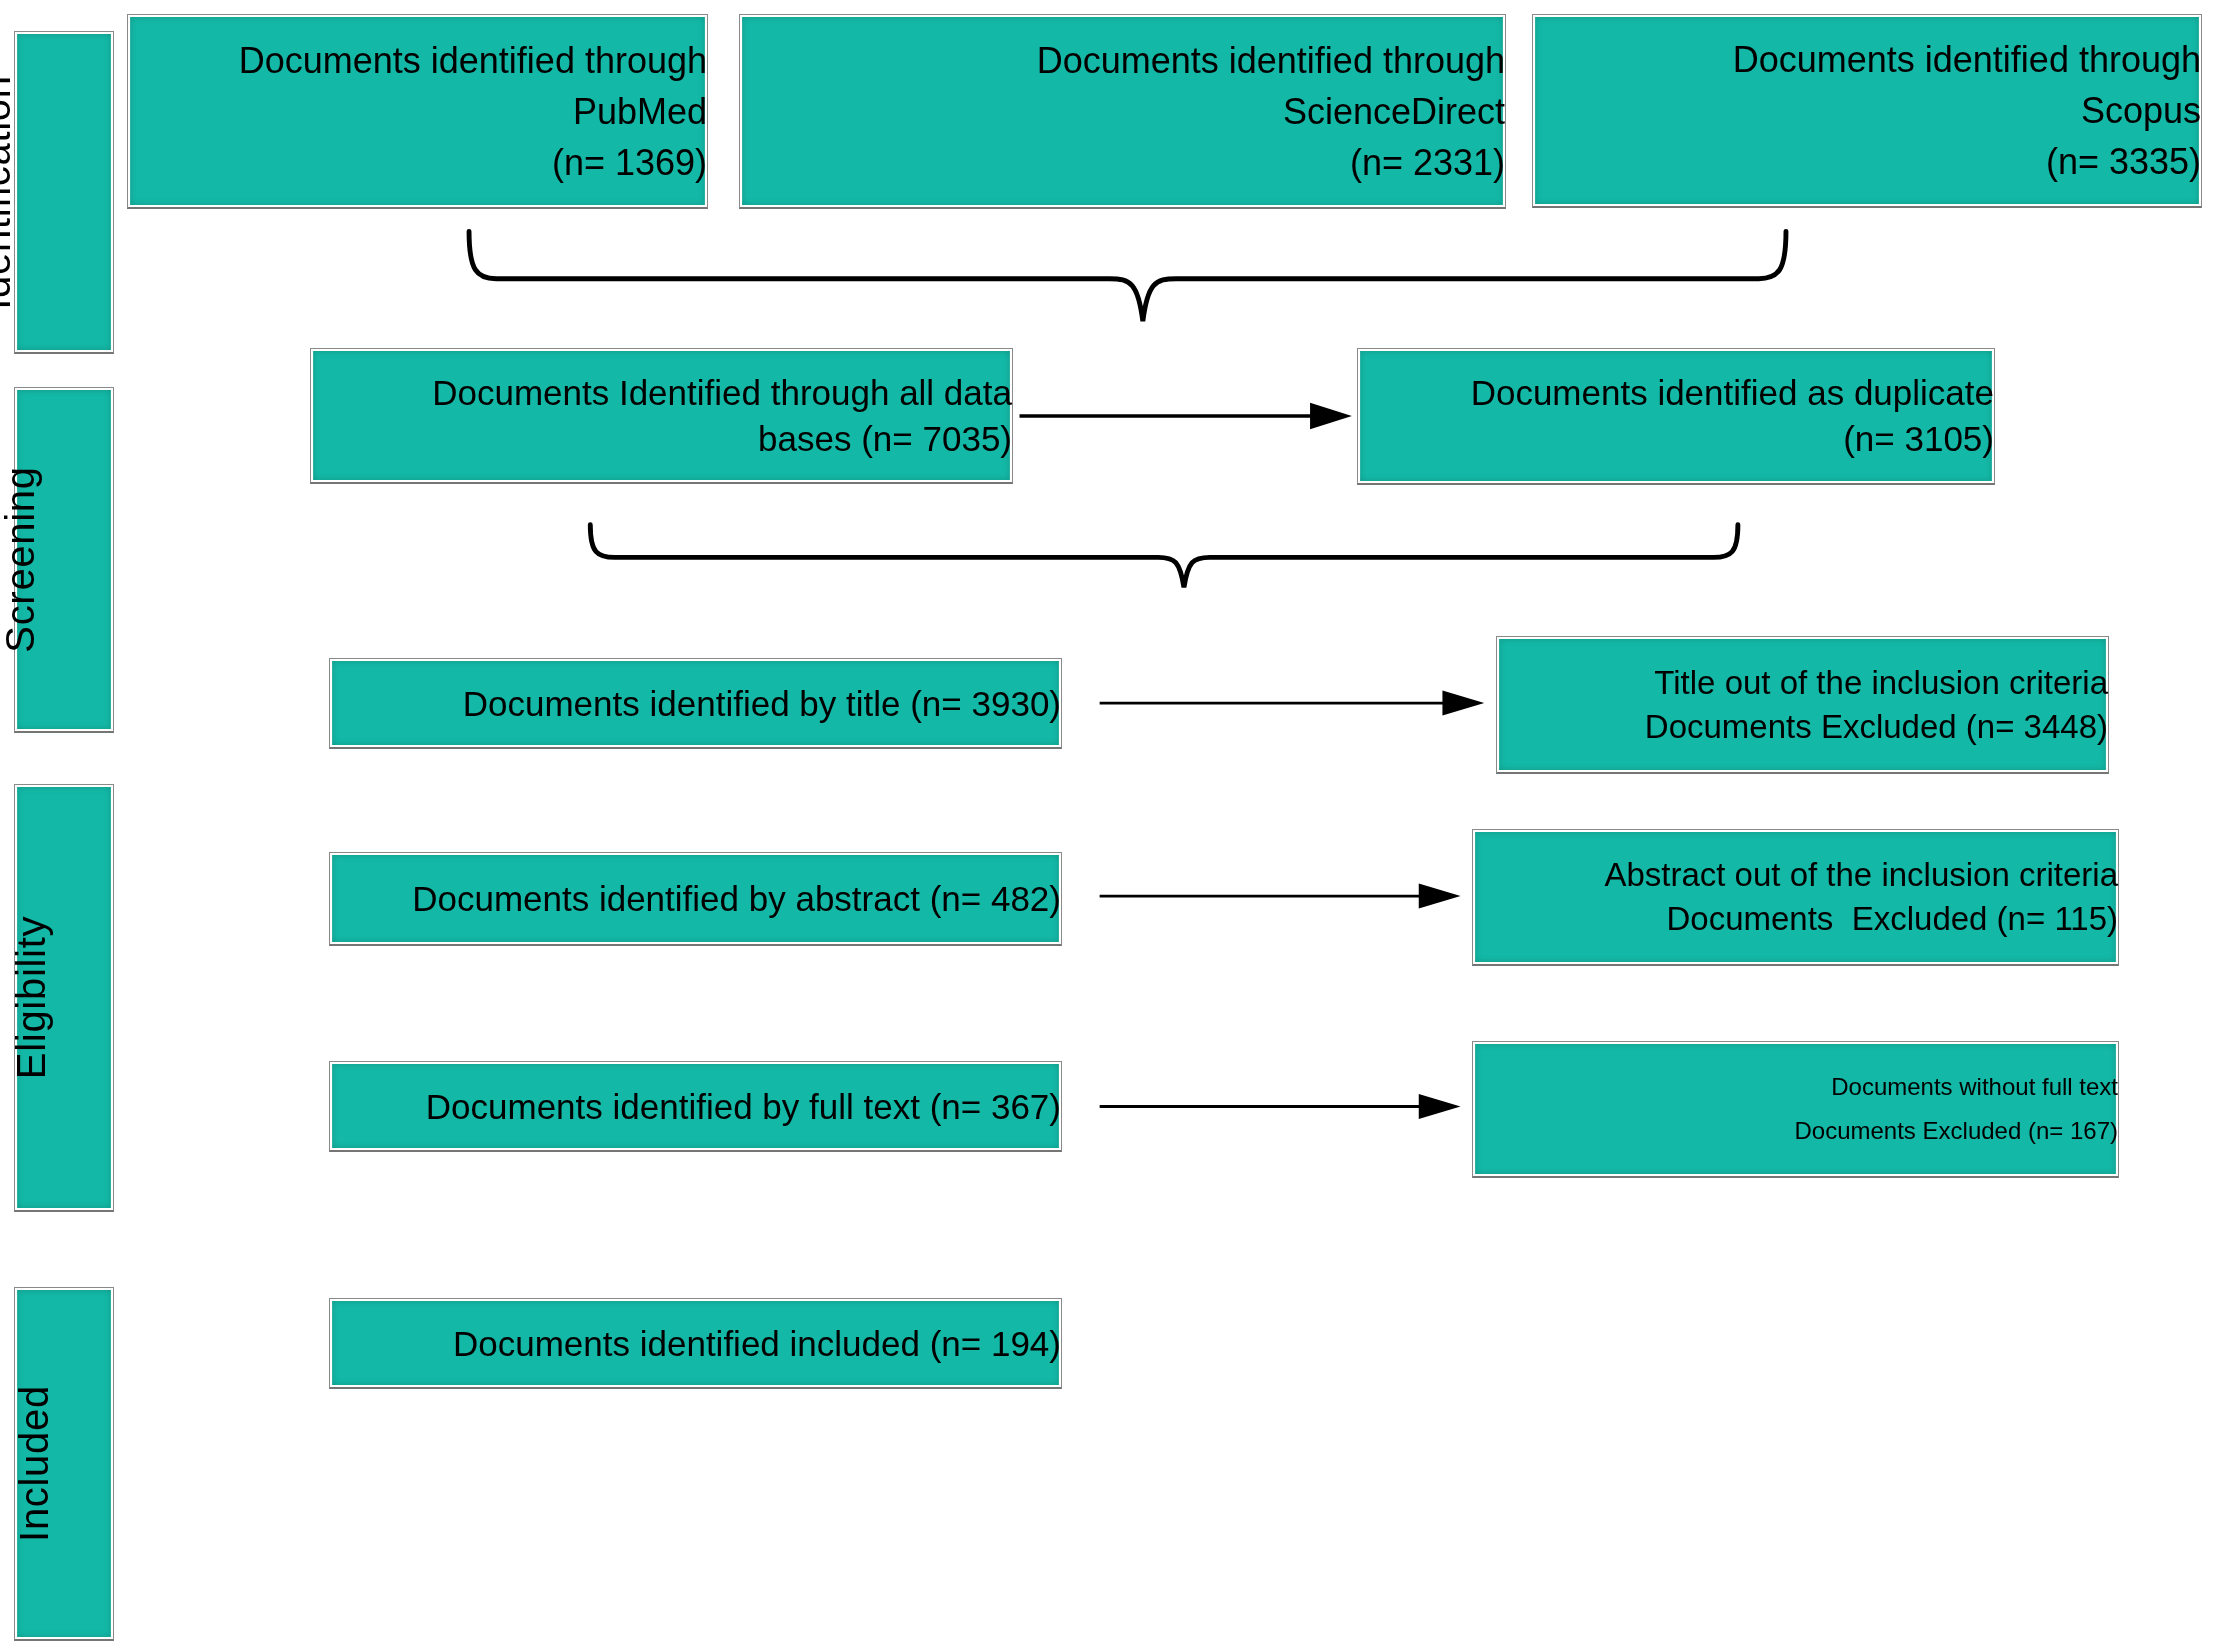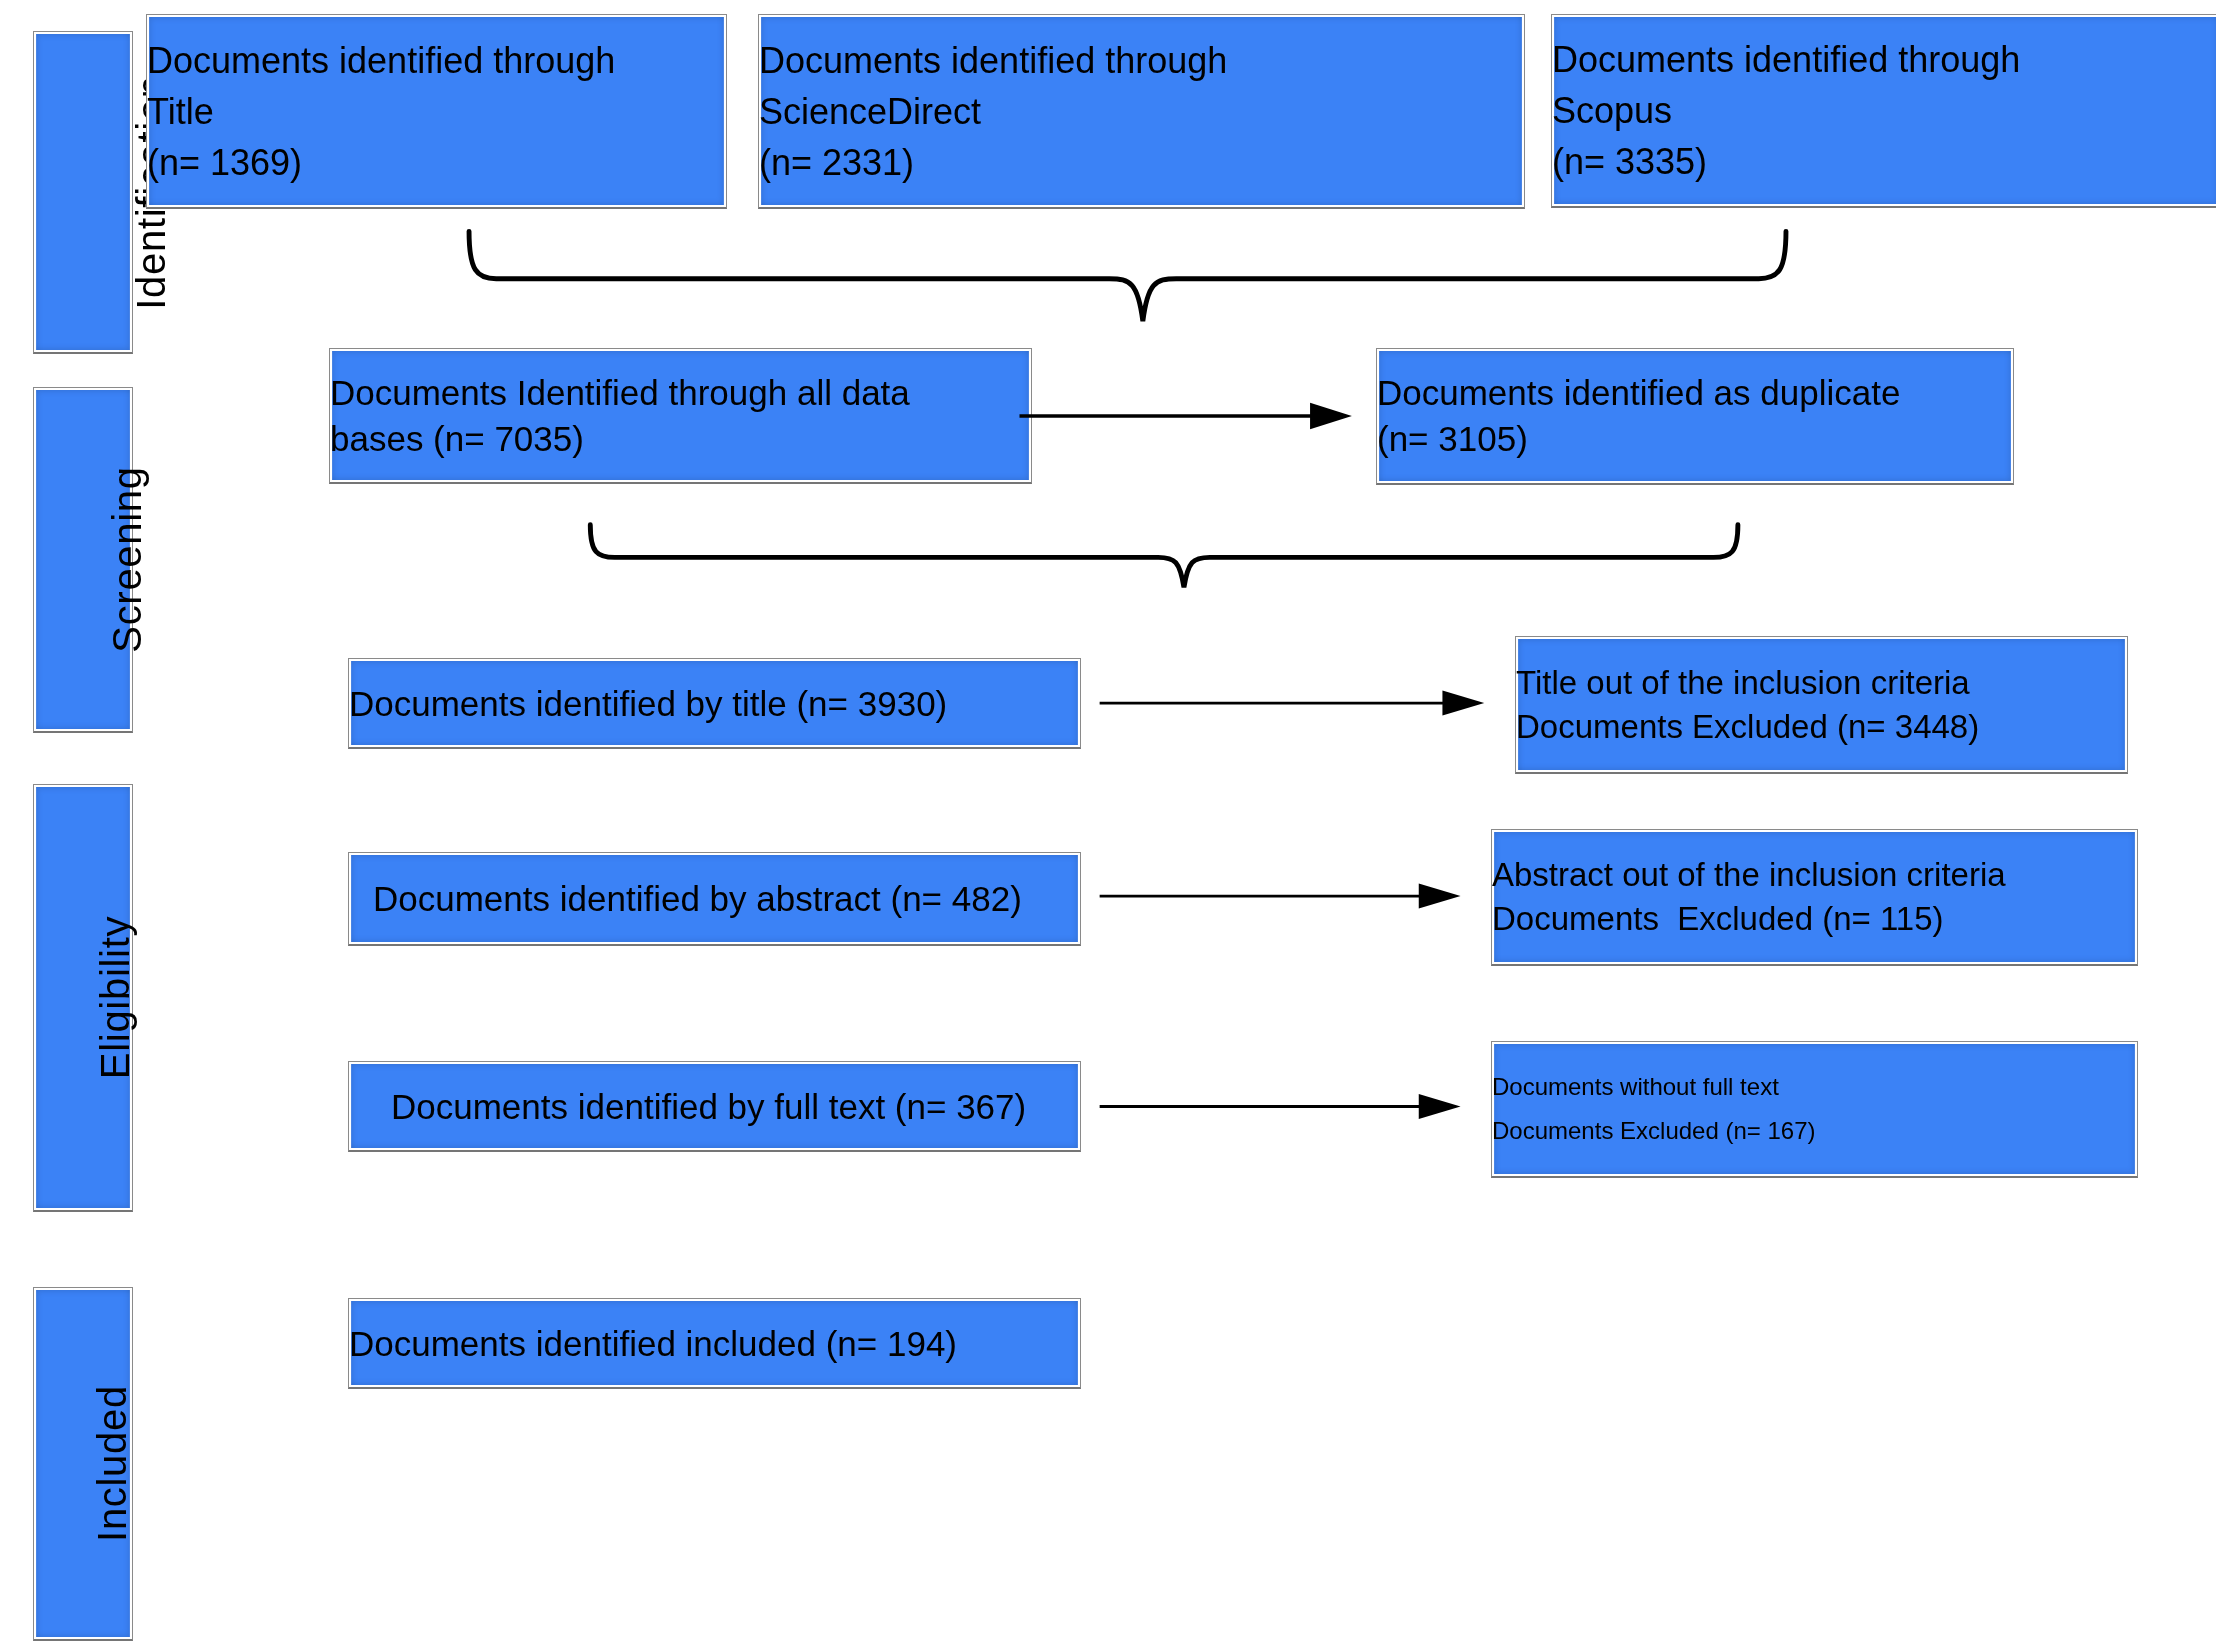--- a/index.html
+++ b/index.html
@@ -2,29 +2,28 @@
 <html style="font-size:11px"><head>
 <meta charset="utf-8">
 <style>
   html,body{margin:0;padding:0;background:#ffffff;}
   #canvas{
     position:relative;width:2216px;height:1650px;background:#ffffff;overflow:hidden;
     font-family:"Liberation Sans", sans-serif;color:#000;
   }
   .box{
     position:absolute;box-sizing:border-box;
-    background:#3b82f6;
+    background:#14b8a6;
     border:1.4px solid #8a8a8a;
     border-bottom:2.1px solid #757575;
     box-shadow:inset 0 0 0 2.1px #ffffff,
                inset 4.2px 4.2px 7px -2.1px rgba(0,0,0,.16),
                inset -4.2px -4.2px 7px -2.1px rgba(0,0,0,.16);
-    display:flex;flex-direction:column;align-items:flex-start;justify-content:center;
+    display:flex;flex-direction:column;align-items:flex-end;justify-content:center;
     text-align:center;
-    margin-left:19px;
   }
   .box .ln{display:block;white-space:pre-wrap;}
   
   .src{font-size:36px;line-height:51px;}
   #box-pubmed{left:127px;top:14px;width:581px;height:195px;}
   #box-sciencedirect{left:739px;top:14px;width:767px;height:195px;}
   #box-scopus{left:1532px;top:14px;width:670px;height:194px;}
   
   #box-alldb{left:310px;top:348px;width:703px;height:136px;font-size:35px;line-height:46px;}
   #box-duplicates{left:1357px;top:348px;width:638px;height:137px;font-size:35px;line-height:46px;}
@@ -59,21 +58,21 @@
   </div>
   <div class="box stage" id="stage-eligibility">
     <span class="rot">Eligibility</span>
   </div>
   <div class="box stage" id="stage-included">
     <span class="rot">Included</span>
   </div>
 
   <div class="box src" id="box-pubmed">
     <span class="ln">Documents identified through</span>
-    <span class="ln">Title</span>
+    <span class="ln">PubMed</span>
     <span class="ln">(n= 1369)</span>
   </div>
   <div class="box src" id="box-sciencedirect">
     <span class="ln">Documents identified through</span>
     <span class="ln">ScienceDirect</span>
     <span class="ln">(n= 2331)</span>
   </div>
   <div class="box src" id="box-scopus">
     <span class="ln">Documents identified through</span>
     <span class="ln">Scopus</span>

